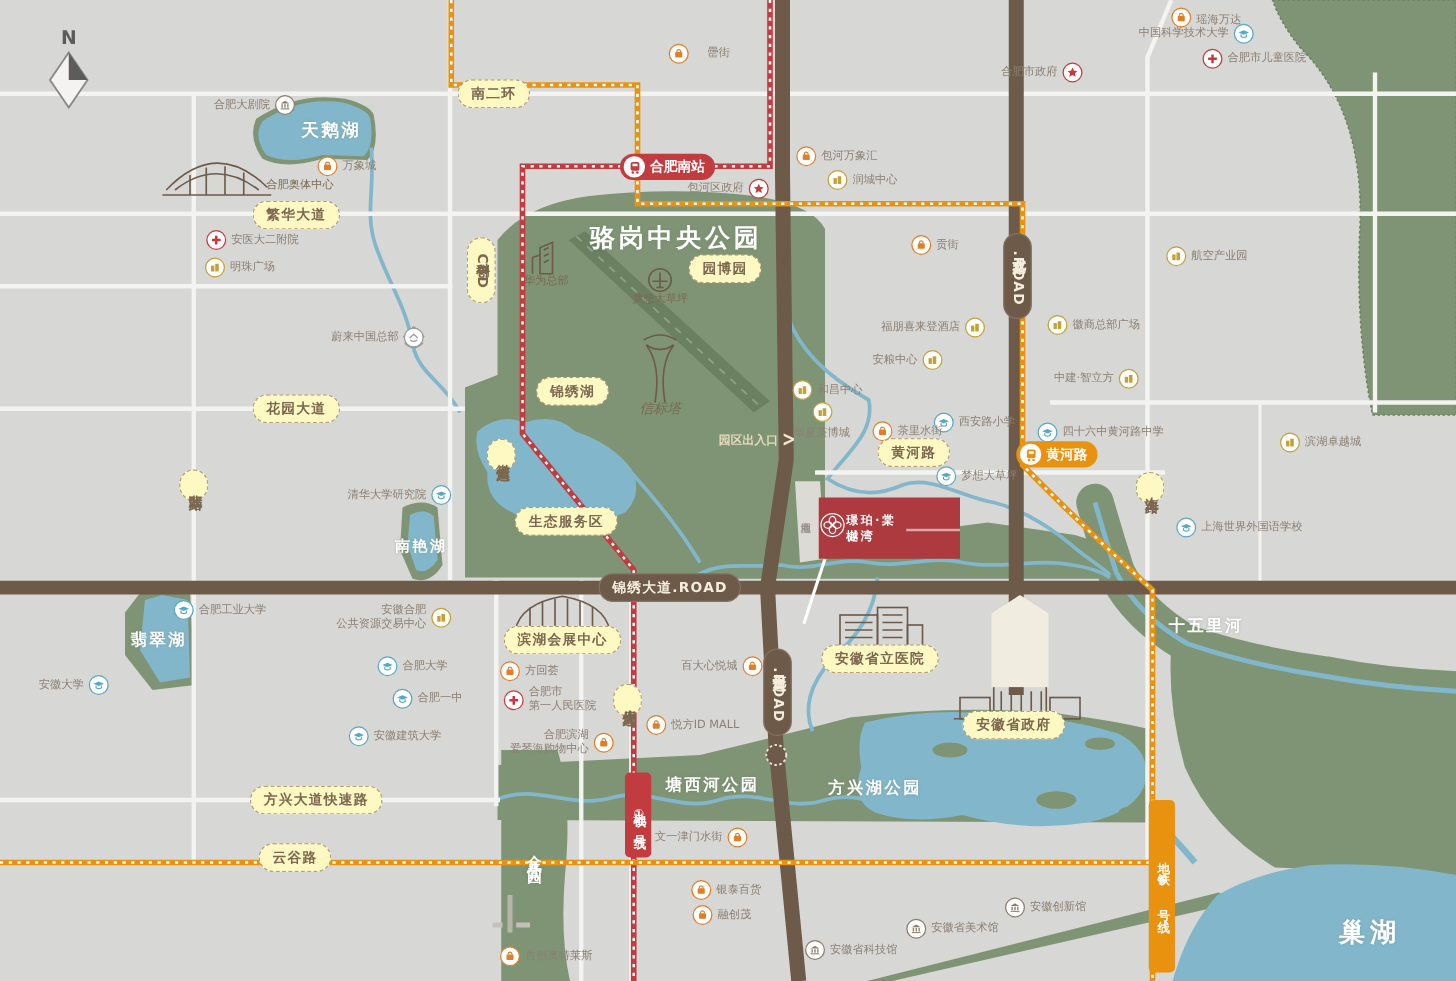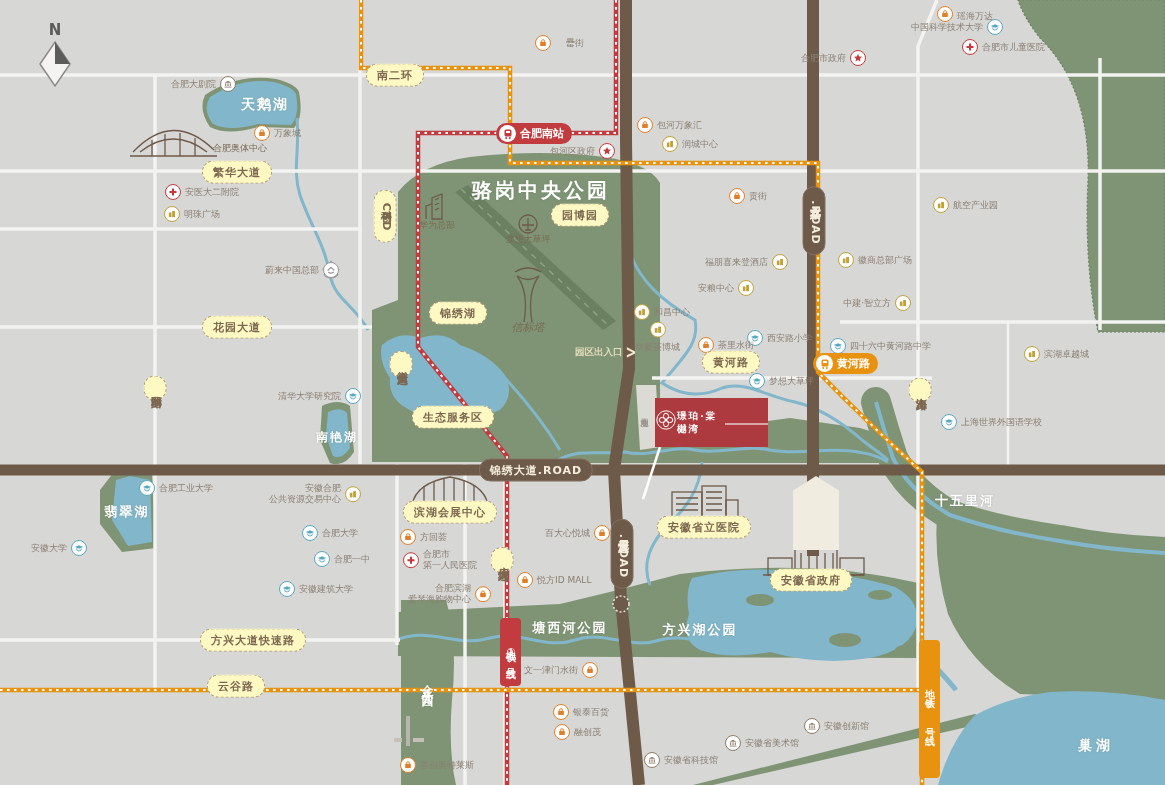--- a/index.html
+++ b/index.html
@@ -789,20 +789,20 @@
       <div class="pill v brown" style="left: 622px; top: 554px;">包河大道.ROAD</div>
       <div class="pill v brown" style="left: 814px; top: 221px;">北京路.ROAD</div>
       <div class="maplabel" style="left: 541px; top: 190px; font-size: 20px; letter-spacing: 3px;">骆岗中央公园</div>
       <div class="maplabel" style="left: 265px; top: 105px; font-size: 14px; letter-spacing: 2px;">天鹅湖</div>
       <div class="maplabel" style="left: 127px; top: 512px; font-size: 13px; letter-spacing: 2px;">翡翠湖</div>
       <div class="maplabel" style="left: 337px; top: 437px; font-size: 12px; letter-spacing: 2px;">南艳湖</div>
       <div class="maplabel" style="left: 965px; top: 501px; font-size: 13px; letter-spacing: 2px;">十五里河</div>
       <div class="maplabel" style="left: 570px; top: 628px; font-size: 13px; letter-spacing: 2px;">塘西河公园</div>
       <div class="maplabel" style="left: 700px; top: 630px; font-size: 13px; letter-spacing: 2px;">方兴湖公园</div>
       <div class="maplabel v" style="left: 427px; top: 682px; font-size: 12px; letter-spacing: 4px;">金斗公园</div>
-      <div class="maplabel" style="left: 1096px; top: 746px; font-size: 14px; letter-spacing: 4px;">巢湖</div>
+      <div class="maplabel" style="left: 1096px; top: 746px; font-size: 21px; letter-spacing: 4px;">巢湖</div>
       <div class="caption" style="left: 437px; top: 225px; font-size: 9px;">华为总部</div>
       <div class="caption" style="left: 528px; top: 239px; font-size: 9px;">梦想大草坪</div>
       <div class="caption" style="left: 528px; top: 327px; font-size: 11px; font-style: italic;">信标塔</div>
       <div class="caption" style="left: 240px; top: 148px; font-size: 9px;">合肥奥体中心</div>
       <div class="caption v g" style="left: 643px; top: 412px; font-size: 8px;">商业用地</div>
     </div>
 </div>
 
 </body></html>

